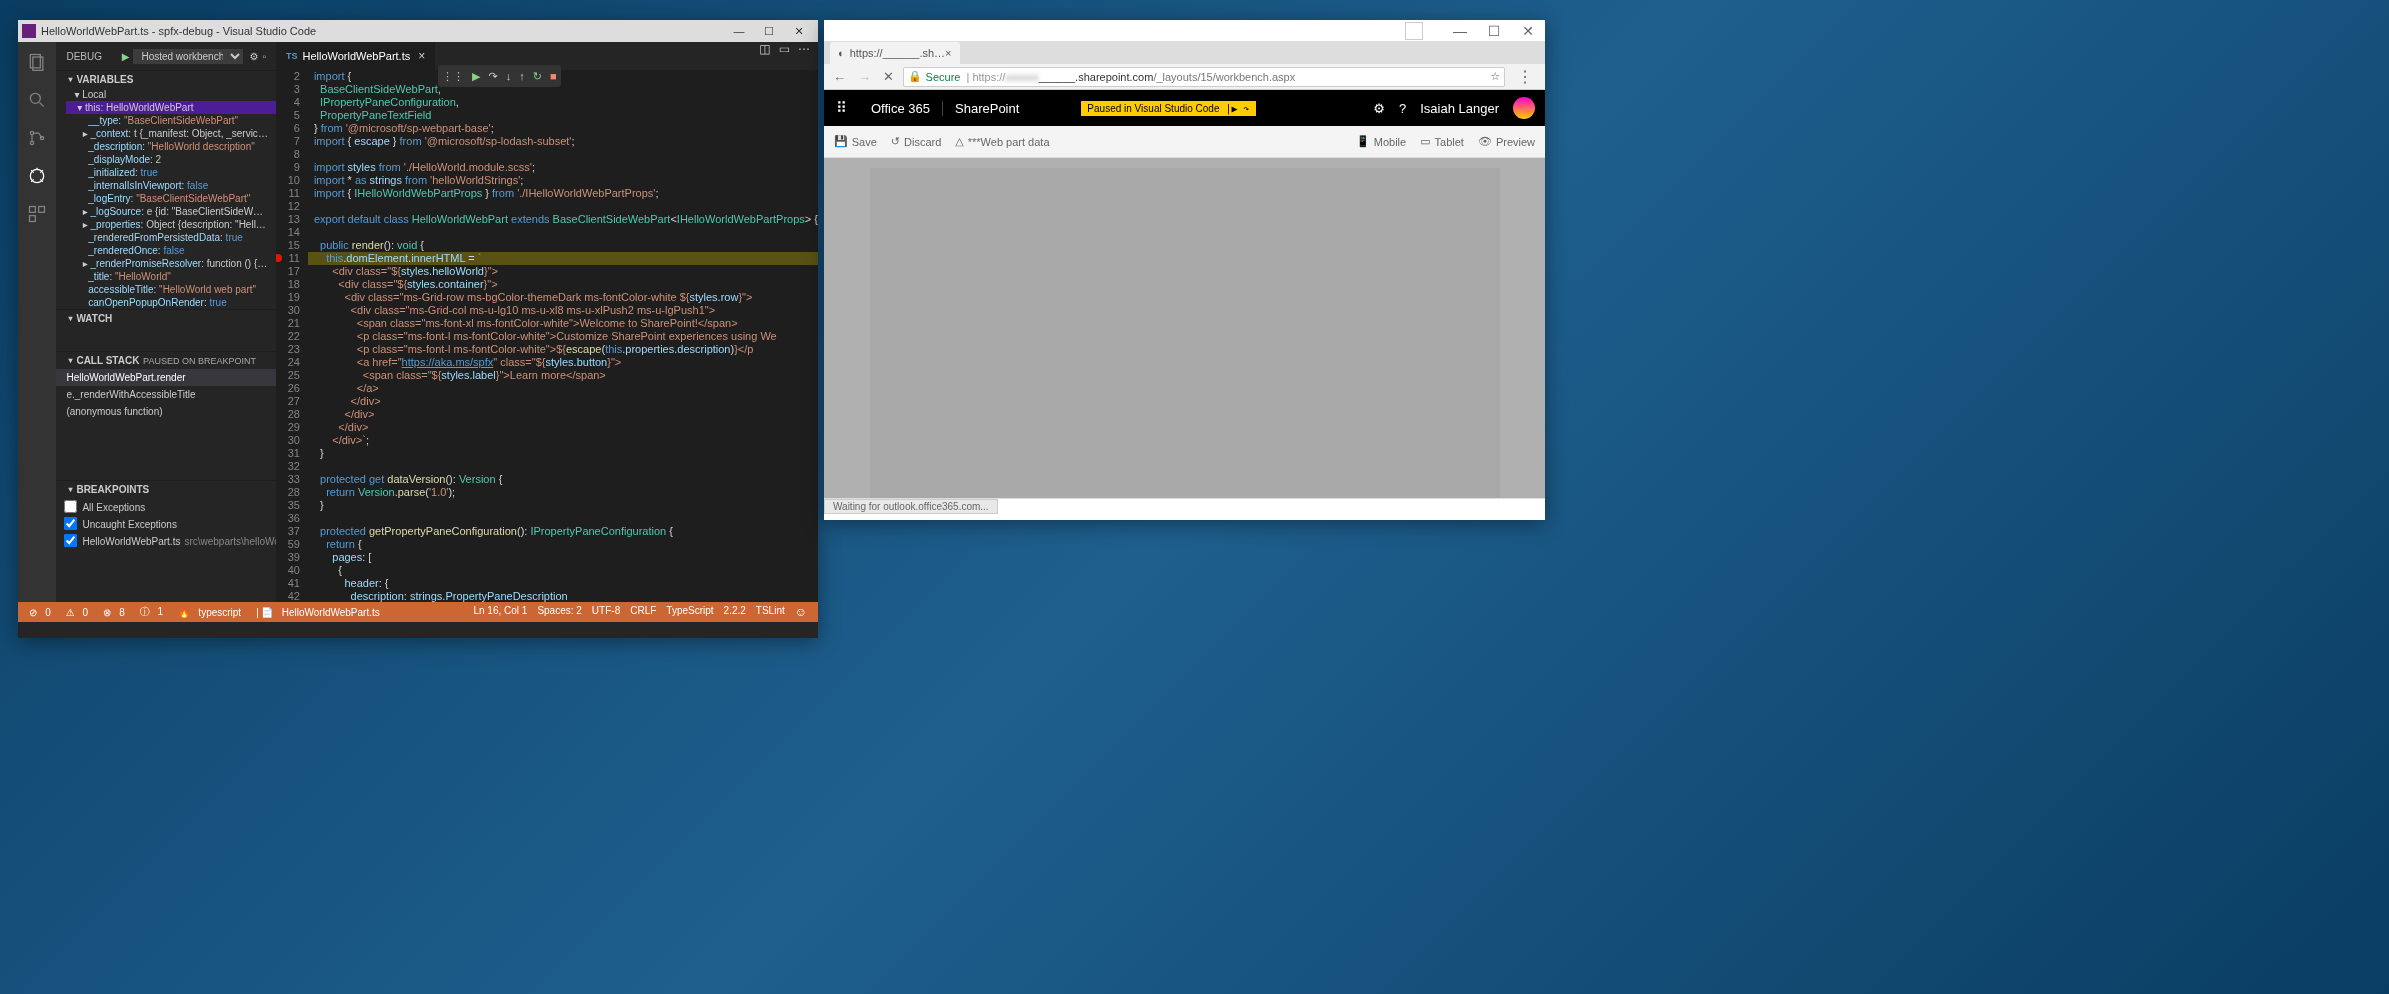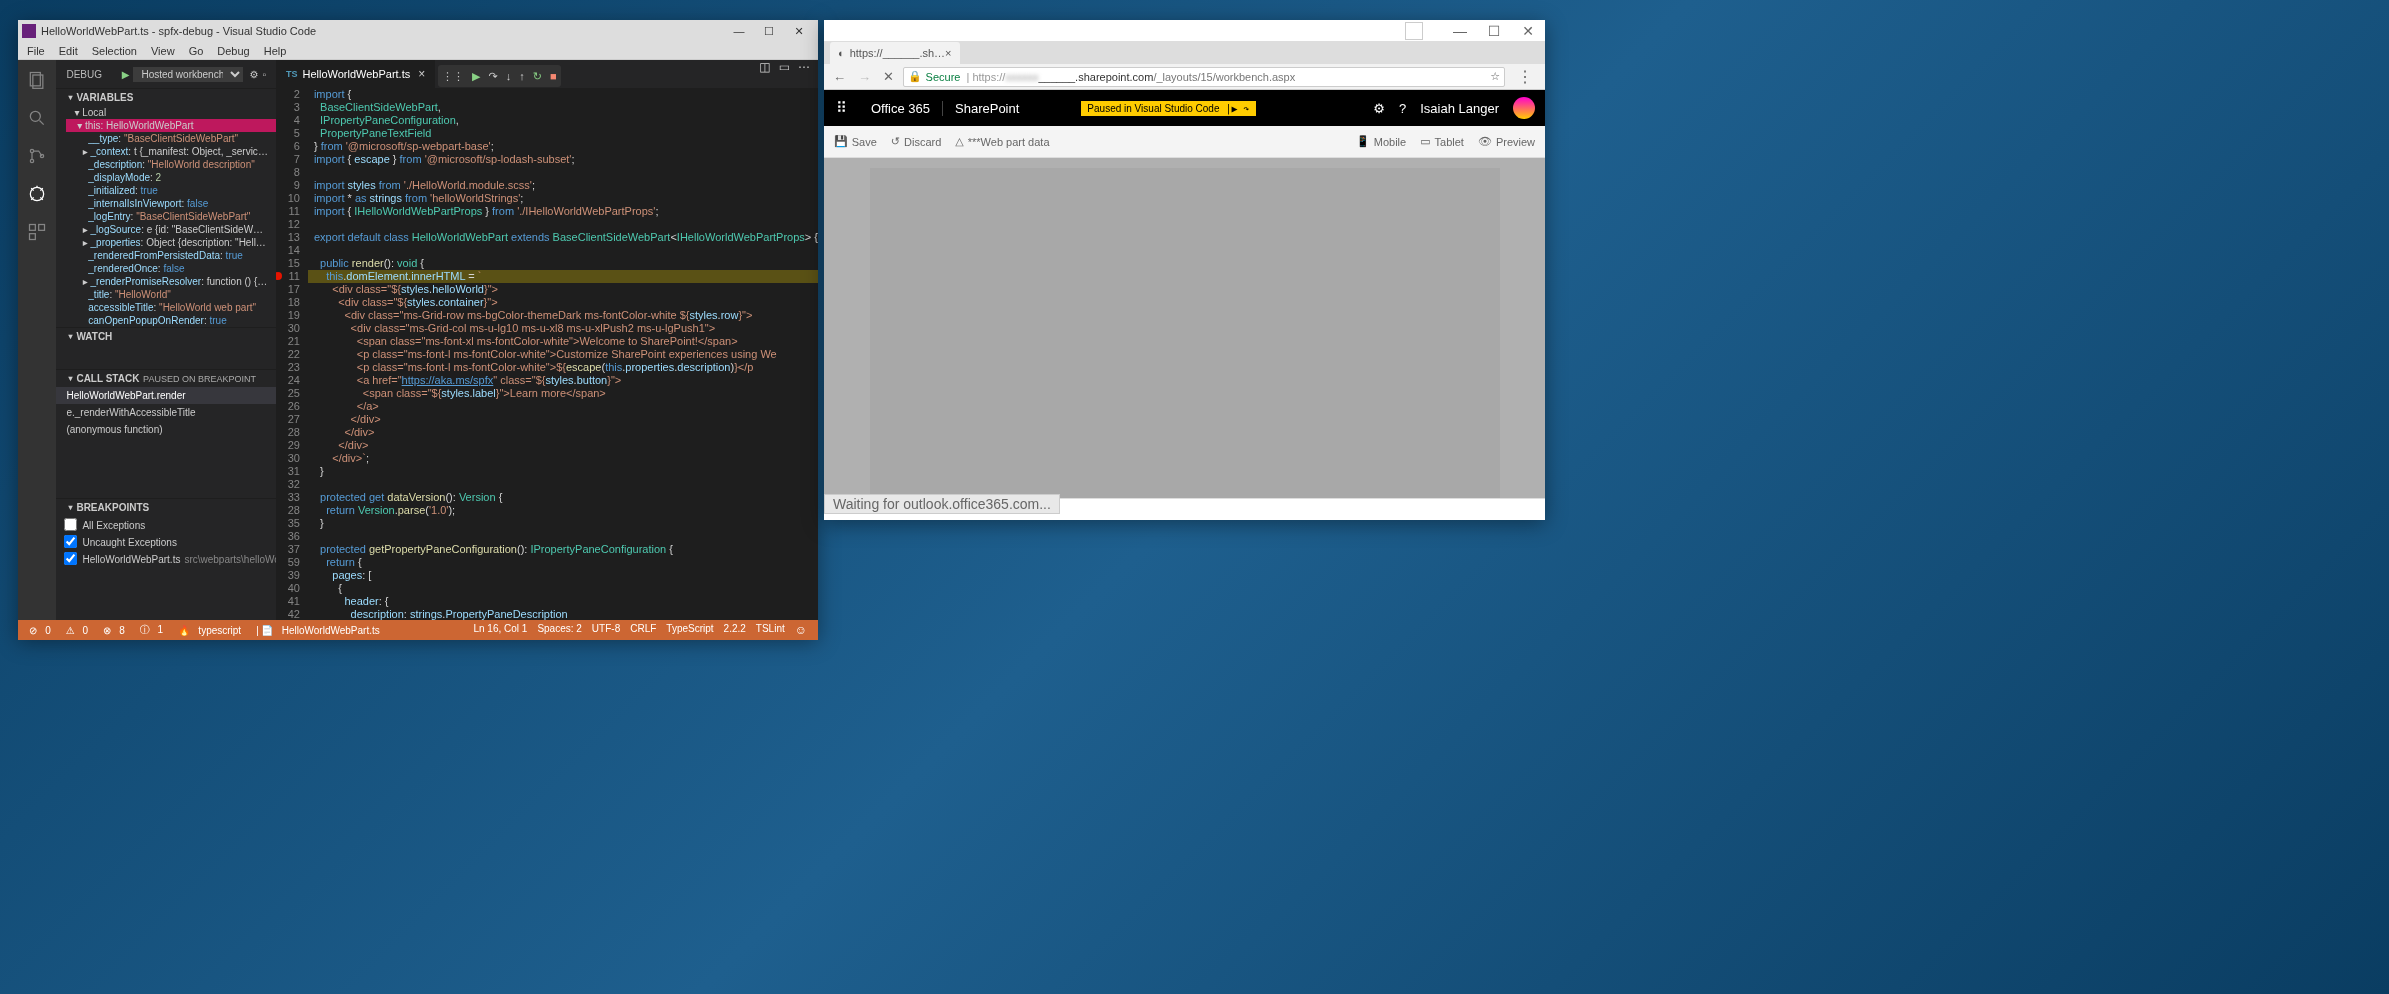--- a/index.html
+++ b/index.html
@@ -19,21 +19,21 @@
 .sidebar{width:240px;background:#252526;color:#ccc;font-size:11px;overflow:hidden}
 .debug-header{display:flex;align-items:center;height:28px;padding:0 10px;font-size:10px;color:#bbb;background:#252526}
 .debug-header select{background:#3c3c3c;border:none;color:#ccc;font-size:10px;padding:1px 4px;width:110px}
 .debug-header .play{color:#89d185;margin-right:4px}
 .debug-header .gear{margin-left:6px;color:#ccc}
 .section{border-top:1px solid #1e1e1e}
 .section-header{font-size:10px;padding:3px 12px;color:#ccc;display:flex;align-items:center;cursor:pointer;text-transform:uppercase;font-weight:bold}
 .section-header::before{content:"▾";margin-right:4px;font-size:8px}
 .section-body{padding:0 0 0 10px;font-size:10px;color:#ccc}
 .var-row{padding:1px 8px;white-space:nowrap;overflow:hidden;text-overflow:ellipsis}
-.var-row.sel{background:#be185d}
+.var-row.sel{background:#4c1d95}
 .var-row .key{color:#9cdcfe}
 .var-row .sep{color:#ccc}
 .var-row .str{color:#ce9178}
 .var-row .bool{color:#569cd6}
 .var-row .num{color:#b5cea8}
 .var-row .obj{color:#ccc}
 .stack-item{padding:3px 10px;font-size:10px;color:#ccc}
 .stack-item.active{background:#37373d;color:#fff}
 .stack-pause{font-size:9px;color:#aaa;text-transform:uppercase;float:right;padding-right:8px}
 .bp-item{display:flex;align-items:flex-end;padding:2px 8px;font-size:10px}
@@ -90,43 +90,34 @@
 .o365-header .o365{padding:0 12px;border-right:1px solid #444}
 .o365-header .sp{padding:0 12px;font-weight:normal}
 .o365-header .pause-badge{margin-left:50px;background:#ffcc00;color:#000;font-size:10px;padding:2px 6px;font-family:Consolas,monospace;display:flex;align-items:center}
 .o365-header .right{margin-left:auto;display:flex;align-items:center;gap:14px;padding-right:10px}
 .o365-header .avatar{width:22px;height:22px;border-radius:50%;background:linear-gradient(#f0c,#fc0)}
 .wb-toolbar{height:32px;background:#f4f4f4;border-bottom:1px solid #ddd;display:flex;align-items:center;padding:0 10px;font-size:11px;color:#666;gap:14px}
 .wb-toolbar .it{display:flex;align-items:center;gap:4px;cursor:pointer}
 .wb-toolbar .divider{flex:1}
 .wb-content{height:340px;background:#b0b0b0;display:flex;justify-content:center;padding-top:10px}
 .wb-canvas{width:630px;background:#a8a8a8}
-.br-status{height:16px;background:#fff;border-top:1px solid #ddd;display:flex;align-items:flex-end;font-size:14px;color:#666}
+.br-status{height:16px;background:#fff;border-top:1px solid #ddd;display:flex;align-items:flex-end;font-size:10px;color:#666}
 .br-status .msg{background:#e8e8e8;padding:1px 8px;border:1px solid #ccc}
 svg{display:block}
 </style>
 </head>
 <body>
 
 <div class="window vscode">
   <div class="titlebar">
     <div class="title-icon"></div>
     <div class="title">HelloWorldWebPart.ts - spfx-debug - Visual Studio Code</div>
     <div class="winbtn">—</div>
     <div class="winbtn">☐</div>
     <div class="winbtn">✕</div>
-  </div>
-  <div class="menubar">
-    <span>File</span>
-    <span>Edit</span>
-    <span>Selection</span>
-    <span>View</span>
-    <span>Go</span>
-    <span>Debug</span>
-    <span>Help</span>
   </div>
   <div class="vscode-body">
     <div class="activitybar">
       <div class="ab-icon">
           <svg width="20" height="20" viewBox="0 0 24 24" fill="none" stroke="currentColor" stroke-width="1.5">
             <rect x="4" y="3" width="12" height="16"></rect>
             <rect x="7" y="6" width="12" height="16"></rect>
           </svg>
         </div>
       <div class="ab-icon">

